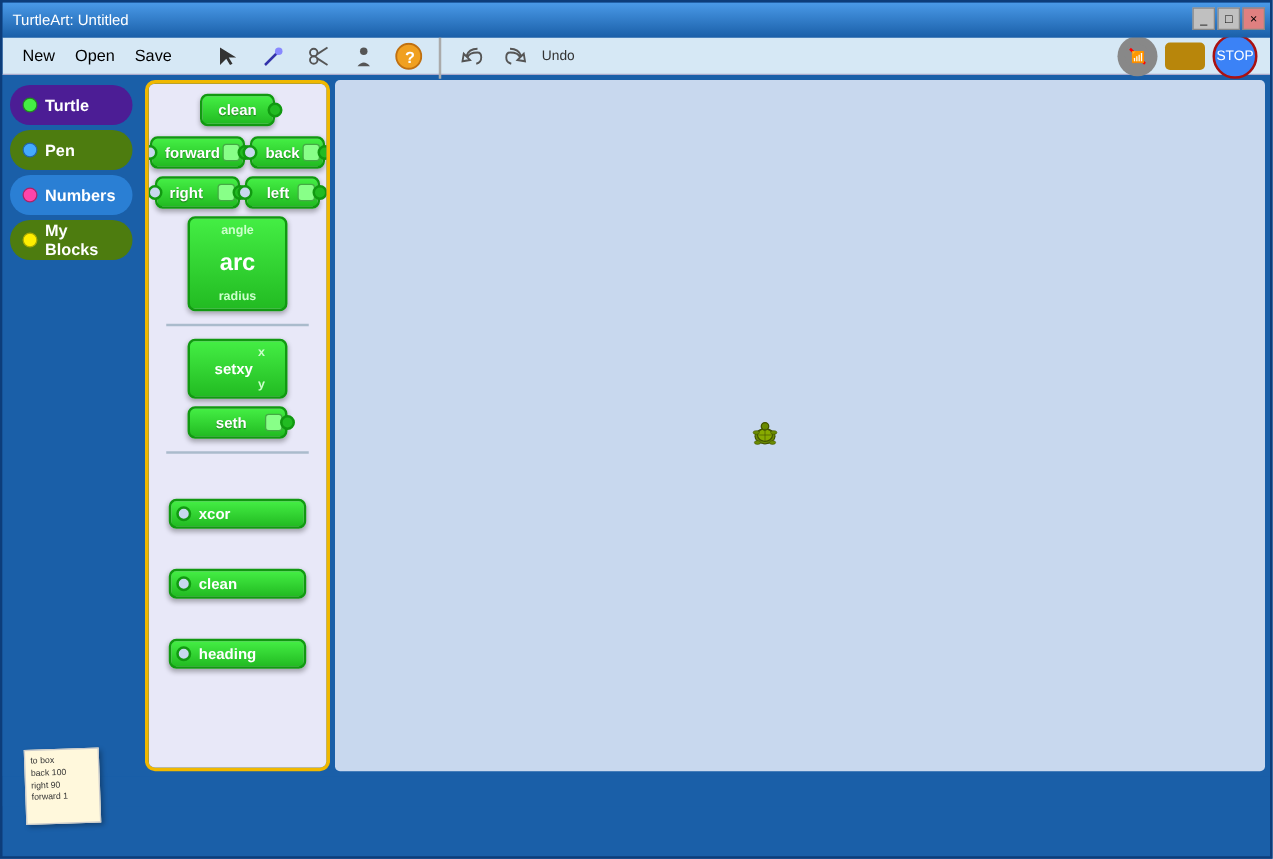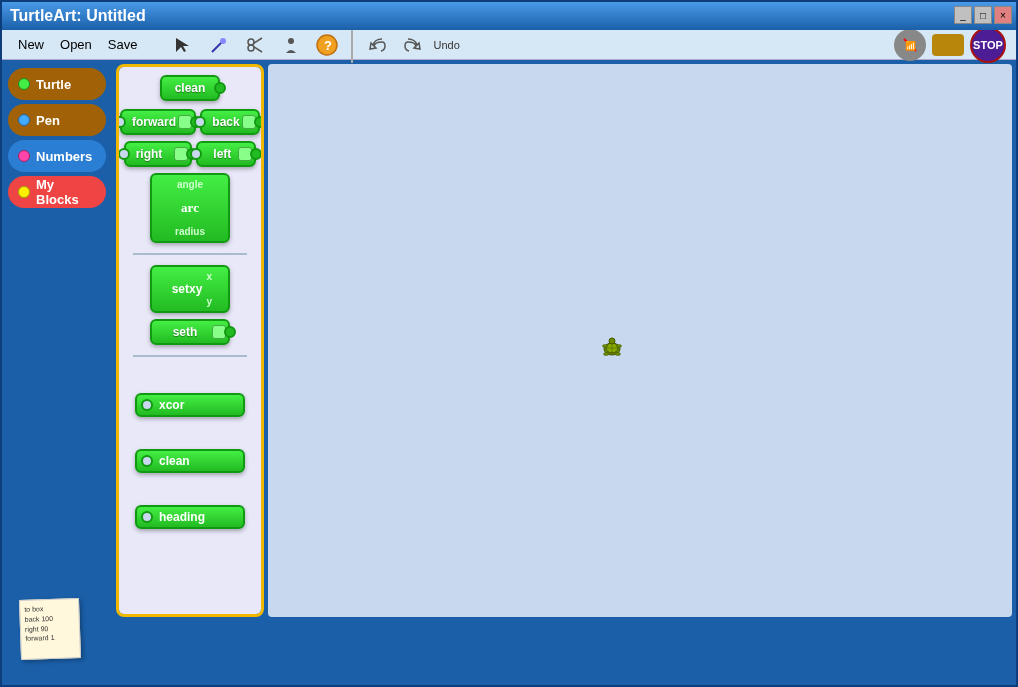--- a/index.html
+++ b/index.html
@@ -16,22 +16,22 @@
     #titlebar {
       height: 28px;
       background: linear-gradient(to bottom, #4a9ae8, #1a5fa8);
       display: flex;
       align-items: center;
       padding: 0 8px;
       position: relative;
     }
     #titlebar .title {
       color: white;
-      font-size: 16px;
-      font-weight: bold;
+      font-size: 12px;
+      font-weight: normal;
     }
     #titlebar .win-controls {
       position: absolute;
       right: 4px;
       top: 4px;
       display: flex;
       gap: 2px;
     }
     .win-btn {
       width: 18px;
@@ -115,29 +115,29 @@
       font-weight: bold;
       color: white;
       gap: 6px;
     }
     .sidebar-item .dot {
       width: 12px;
       height: 12px;
       border-radius: 50%;
       flex-shrink: 0;
     }
-    .sidebar-item.turtle { background: #a16207; }
+    .sidebar-item.turtle { background: #4c1d95; }
     .sidebar-item.turtle .dot { background: #44ee44; border: 1px solid #228822; }
-    .sidebar-item.pen { background: #a16207; }
+    .sidebar-item.pen { background: #4d7c0f; }
     .sidebar-item.pen .dot { background: #44aaff; border: 1px solid #2266aa; }
     .sidebar-item.numbers { background: #2a7fd4; }
     .sidebar-item.numbers .dot { background: #ff44aa; border: 1px solid #aa2266; }
     .sidebar-item.flow { background: #2a7fd4; }
     .sidebar-item.flow .dot { background: #ffaa00; border: 1px solid #aa6600; }
-    .sidebar-item.myblocks { background: #ef4444; }
+    .sidebar-item.myblocks { background: #4d7c0f; }
     .sidebar-item.myblocks .dot { background: #ffee00; border: 1px solid #aaaa00; }
 
     
     #palette {
       width: 148px;
       background: #e8e8f8;
       border: 3px solid #f0b800;
       border-radius: 8px;
       margin: 4px 4px;
       padding: 8px;
@@ -215,21 +215,21 @@
       border: 2px solid #119911;
       border-radius: 6px;
       color: white;
       font-size: 12px;
       font-weight: bold;
       padding: 4px 10px;
       cursor: pointer;
       box-shadow: 0 2px 4px rgba(0,0,0,0.3);
     }
     .block-arc .arc-label { font-size: 10px; color: #ccffcc; }
-    .block-arc .arc-name { font-size: 13px; font-weight: bold; font-family: Liberation Serif, serif; }
+    .block-arc .arc-name { font-size: 19px; font-weight: bold; }
     .block-arc .arc-sub { font-size: 10px; color: #ccffcc; }
 
     .block-setxy {
       position: relative;
       display: flex;
       flex-direction: column;
       align-items: center;
       background: linear-gradient(to bottom, #44ee44, #22bb22);
       border: 2px solid #119911;
       border-radius: 6px;
@@ -310,29 +310,29 @@
     }
 
     
     .right-icons {
       margin-left: auto;
       display: flex;
       gap: 6px;
       align-items: center;
     }
     .stop-btn {
-      background: #4c1d95;
+      background: #3b82f6;
       border-radius: 50%;
       width: 36px;
       height: 36px;
       display: flex;
       align-items: center;
       justify-content: center;
       font-size: 11px;
-      font-weight: bold;
+      font-weight: normal;
       color: white;
       cursor: pointer;
       border: 2px solid #aa1111;
     }
     .eraser-icon {
       background: #cc8844;
       border-radius: 4px;
       width: 32px;
       height: 22px;
       cursor: pointer;

